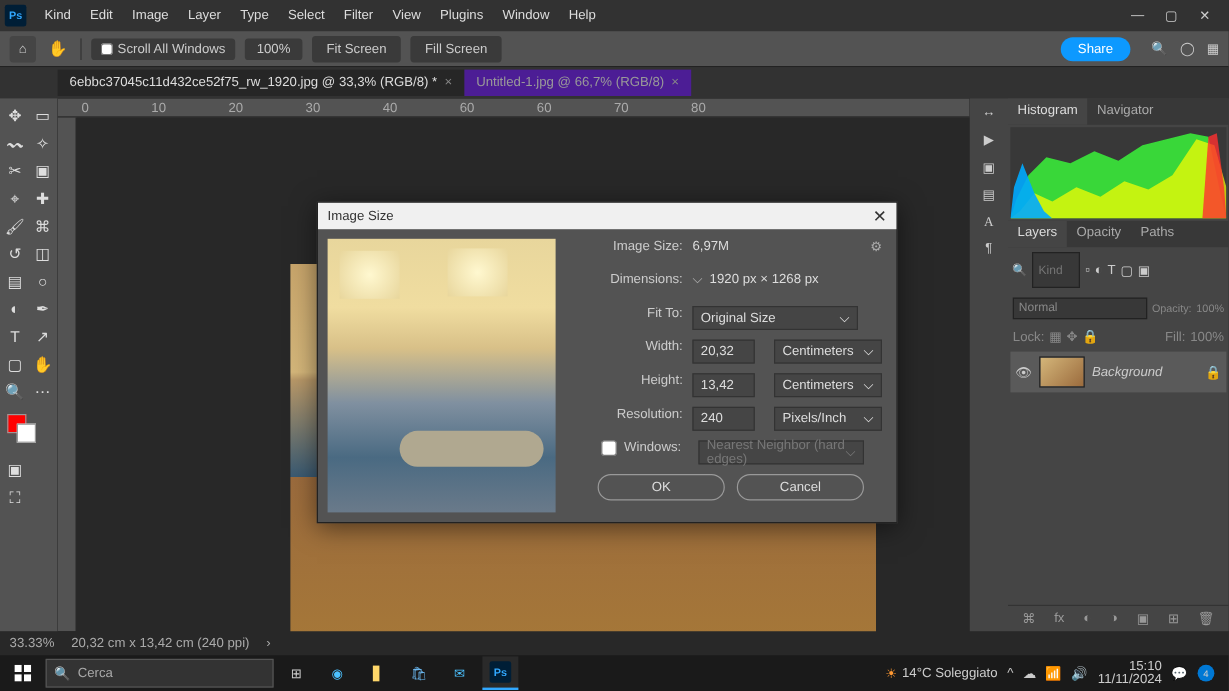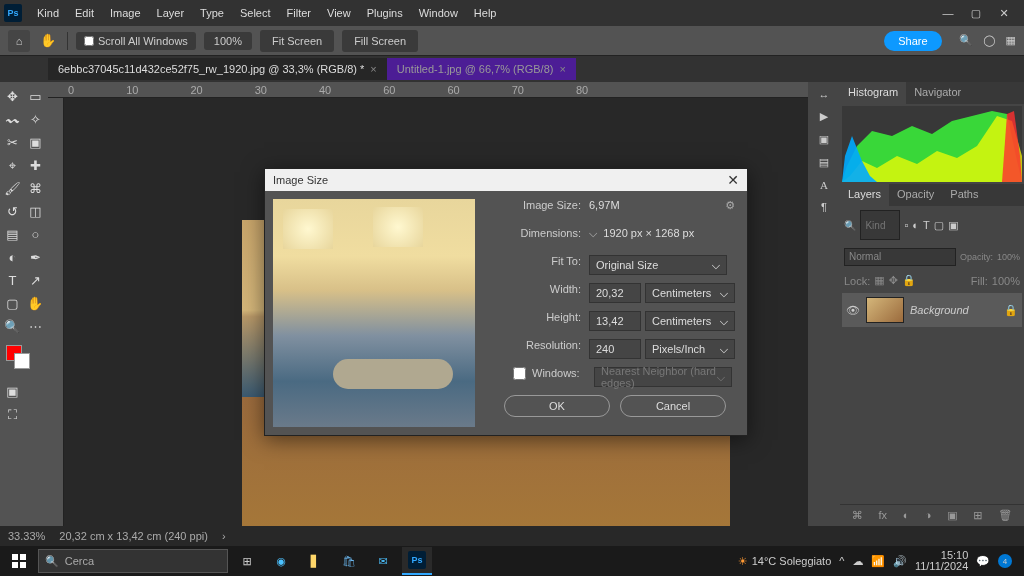--- a/index.html
+++ b/index.html
@@ -41,21 +41,21 @@
 .dlg-preview{width:208px;height:228px;margin:8px;background:linear-gradient(180deg,#E8D69C 0%,#F0DDA0 25%,#D8C088 40%,#8090A0 60%,#4a6a82 80%,#6a7a8a 100%);position:relative}
 .lamp1{position:absolute;left:10px;top:10px;width:50px;height:40px;background:radial-gradient(circle,#FFF8D0,#E8D69C)}
 .lamp2{position:absolute;left:100px;top:8px;width:50px;height:40px;background:radial-gradient(circle,#FFF8D0,#E8D69C)}
 .pillow{position:absolute;left:60px;top:160px;width:120px;height:30px;background:#b0a890;border-radius:15px}
 .dlg-form{flex:1;padding:8px 12px;color:#ccc}
 .form-row{display:flex;align-items:flex-start;margin-bottom:6px;height:22px}
 .form-label{width:86px;text-align:right;margin-right:8px;color:#ccc}
 .form-val{color:#ddd}
 .form-input{background:#454545;border:1px solid #333;color:#ddd;padding:2px 6px;width:52px;height:20px}
 .form-select{background:#454545;border:1px solid #333;color:#ddd;padding:2px 6px;width:138px;height:20px;display:flex;align-items:center;justify-content:space-between}
-.form-select.sm{width:90px;margin-left:4px}
+.form-select.sm{width:90px;margin-left:16px}
 .gear{margin-left:auto;color:#aaa}
 .dlg-buttons{display:flex;gap:10px;justify-content:center;}
 .dlg-btn{width:106px;height:22px;border:1px solid #999;border-radius:12px;display:flex;align-items:center;justify-content:center;cursor:pointer;color:#ddd;background:transparent}
 .right-dock{width:32px;background:#454545;display:flex;flex-direction:column;align-items:center;padding-top:6px;gap:10px}
 .right-dock span{color:#ccc;cursor:pointer}
 .panels{width:184px;background:#454545;display:flex;flex-direction:column}
 .panel-tabs{display:flex;background:#383838;height:22px}
 .panel-tab{padding:4px 8px;color:#aaa;cursor:pointer}
 .panel-tab.active{background:#454545;color:#ddd}
 .histogram{height:76px;background:#383838;position:relative;margin:2px}

